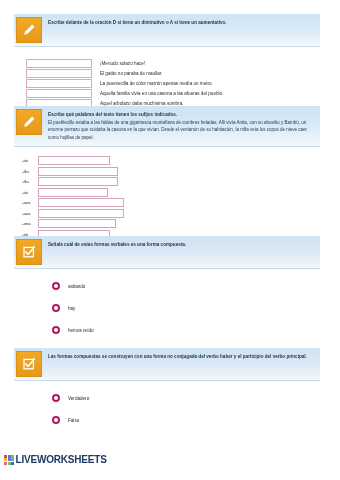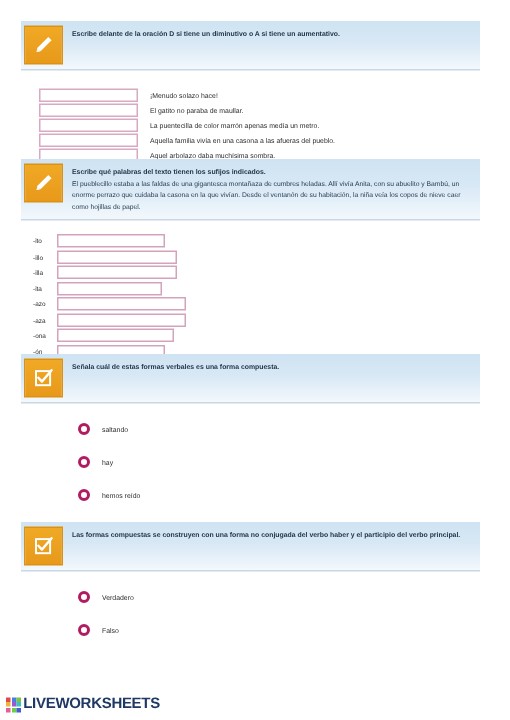--- a/index.html
+++ b/index.html
@@ -121,21 +121,21 @@
   .opt-label {
     margin-left: 8px;
     font-size: 4.6px;
     color: #2c2c2c;
   }
 
   
   .footer {
     position: absolute;
     left: 4px;
-    bottom: 5px;
+    bottom: 15px;
     display: flex;
     align-items: center;
   }
   .lw-logo-grid {
     width: 10px;
     height: 10px;
     display: grid;
     grid-template-columns: repeat(3, 1fr);
     grid-template-rows: repeat(3, 1fr);
     gap: 0.5px;

